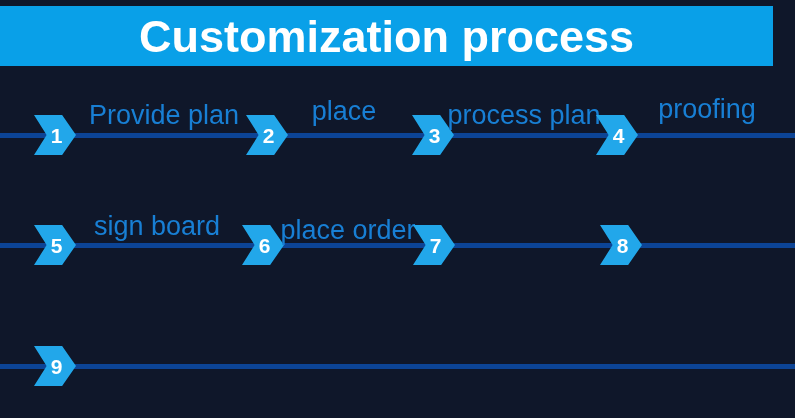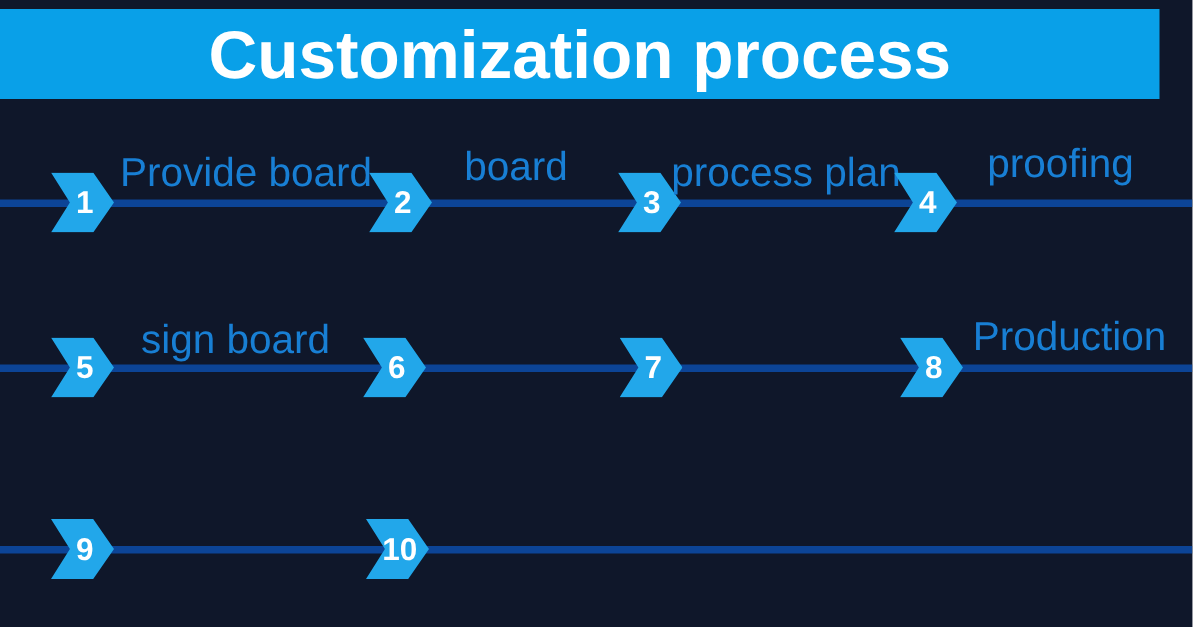--- a/index.html
+++ b/index.html
@@ -72,51 +72,48 @@
 <div class="stage">
 
   <header class="banner">
     <h1>Customization process</h1>
   </header>
 
   <div class="row-line line-1"></div>
   <div class="chevron r1 c1">
     <span>1</span>
   </div>
-  <div class="lbl l1">Provide board</div>
+  <div class="lbl l1">Provide plan</div>
   <div class="chevron r1 c2">
     <span>2</span>
   </div>
-  <div class="lbl l2">board</div>
+  <div class="lbl l2">place</div>
   <div class="chevron r1 c3">
     <span>3</span>
   </div>
   <div class="lbl l3">process plan</div>
   <div class="chevron r1 c4">
     <span>4</span>
   </div>
   <div class="lbl l4">proofing</div>
 
   <div class="row-line line-2"></div>
   <div class="chevron r2 c5">
     <span>5</span>
   </div>
   <div class="lbl l5">sign board</div>
   <div class="chevron r2 c6">
     <span>6</span>
   </div>
+  <div class="lbl l6">place order</div>
   <div class="chevron r2 c7">
     <span>7</span>
   </div>
   <div class="chevron r2 c8">
     <span>8</span>
   </div>
-  <div class="lbl l8">Production</div>
 
   <div class="row-line line-3"></div>
   <div class="chevron r3 c9">
     <span>9</span>
   </div>
-  <div class="chevron r3 c10">
-    <span>10</span>
-  </div>
 
 </div>
 
 </body></html>

